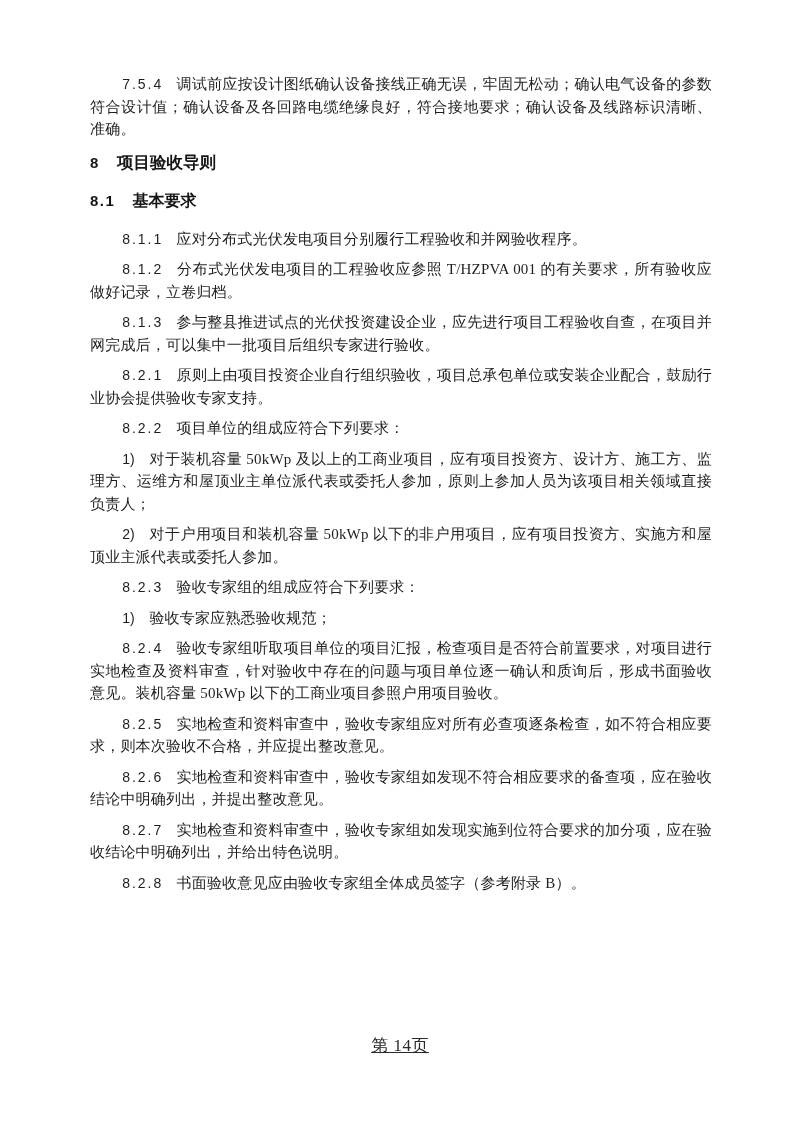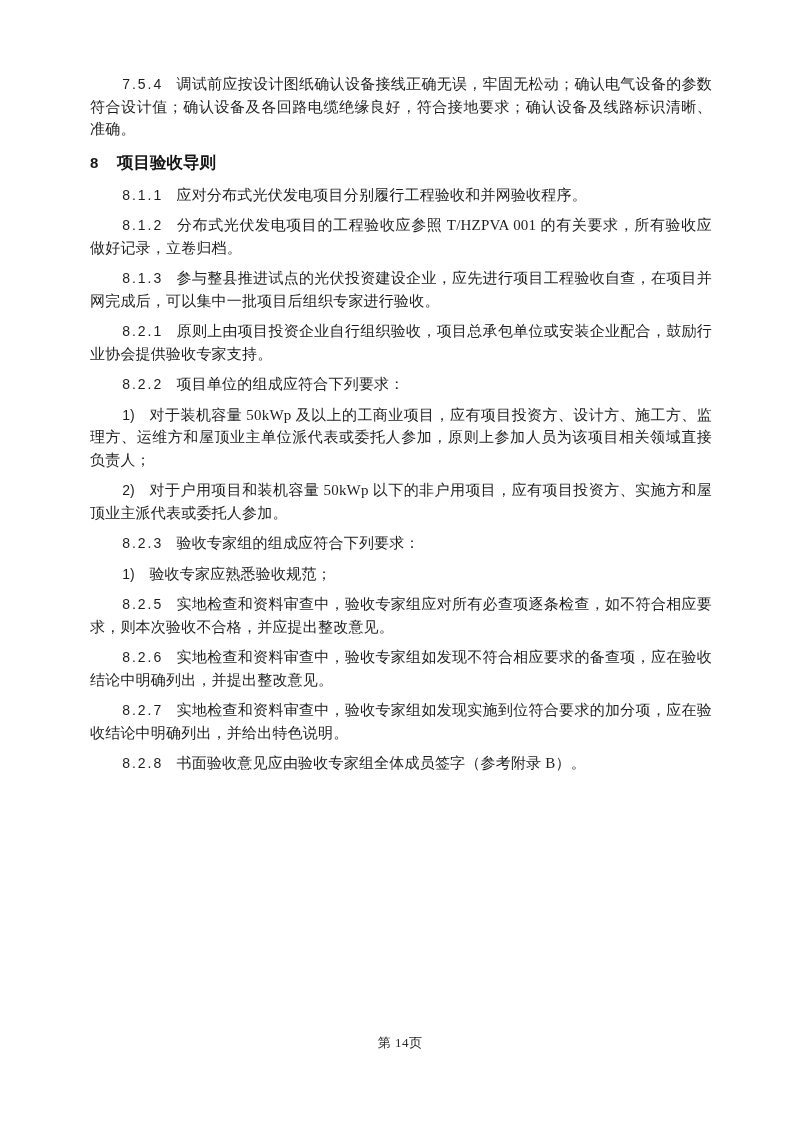--- a/index.html
+++ b/index.html
@@ -66,40 +66,43 @@
     font-weight: bold;
     padding-right: 1.15em;
     letter-spacing: 0.1em;
   }
   .footer {
     position: absolute;
     top: 1034px;
     left: 0;
     width: 100%;
     text-align: center;
-    font-size: 13px;
+    font-size: 17px;
     color: #2a2a2a;
     letter-spacing: 0.5px;
+    text-decoration: underline;
   }
 </style>
 </head>
 <body>
 
 <div class="page">
   <div class="content">
       <p class="para"><span class="num">7.5.4</span><span class="txt">调试前应按设计图纸确认设备接线正确无误，牢固无松动；确认电气设备的参数符合设计值；确认设备及各回路电缆绝缘良好，符合接地要求；确认设备及线路标识清晰、准确。</span></p>
       <h1 class="h1"><span class="num">8</span><span class="txt">项目验收导则</span></h1>
+      <h2 class="h2"><span class="num">8.1</span><span class="txt">基本要求</span></h2>
       <p class="para"><span class="num">8.1.1</span><span class="txt">应对分布式光伏发电项目分别履行工程验收和并网验收程序。</span></p>
       <p class="para"><span class="num">8.1.2</span><span class="txt">分布式光伏发电项目的工程验收应参照 T/HZPVA 001 的有关要求，所有验收应做好记录，立卷归档。</span></p>
       <p class="para"><span class="num">8.1.3</span><span class="txt">参与整县推进试点的光伏投资建设企业，应先进行项目工程验收自查，在项目并网完成后，可以集中一批项目后组织专家进行验收。</span></p>
       <p class="para"><span class="num">8.2.1</span><span class="txt">原则上由项目投资企业自行组织验收，项目总承包单位或安装企业配合，鼓励行业协会提供验收专家支持。</span></p>
       <p class="para"><span class="num">8.2.2</span><span class="txt">项目单位的组成应符合下列要求：</span></p>
       <p class="item"><span class="num">1)</span><span class="txt">对于装机容量 50kWp 及以上的工商业项目，应有项目投资方、设计方、施工方、监理方、运维方和屋顶业主单位派代表或委托人参加，原则上参加人员为该项目相关领域直接负责人；</span></p>
       <p class="item"><span class="num">2)</span><span class="txt">对于户用项目和装机容量 50kWp 以下的非户用项目，应有项目投资方、实施方和屋顶业主派代表或委托人参加。</span></p>
       <p class="para"><span class="num">8.2.3</span><span class="txt">验收专家组的组成应符合下列要求：</span></p>
       <p class="item"><span class="num">1)</span><span class="txt">验收专家应熟悉验收规范；</span></p>
+      <p class="para"><span class="num">8.2.4</span><span class="txt">验收专家组听取项目单位的项目汇报，检查项目是否符合前置要求，对项目进行实地检查及资料审查，针对验收中存在的问题与项目单位逐一确认和质询后，形成书面验收意见。装机容量 50kWp 以下的工商业项目参照户用项目验收。</span></p>
       <p class="para"><span class="num">8.2.5</span><span class="txt">实地检查和资料审查中，验收专家组应对所有必查项逐条检查，如不符合相应要求，则本次验收不合格，并应提出整改意见。</span></p>
       <p class="para"><span class="num">8.2.6</span><span class="txt">实地检查和资料审查中，验收专家组如发现不符合相应要求的备查项，应在验收结论中明确列出，并提出整改意见。</span></p>
       <p class="para"><span class="num">8.2.7</span><span class="txt">实地检查和资料审查中，验收专家组如发现实施到位符合要求的加分项，应在验收结论中明确列出，并给出特色说明。</span></p>
       <p class="para"><span class="num">8.2.8</span><span class="txt">书面验收意见应由验收专家组全体成员签字（参考附录 B）。</span></p>
     </div>
   <div class="footer">第 14页</div>
 </div>
 
 </body></html>

